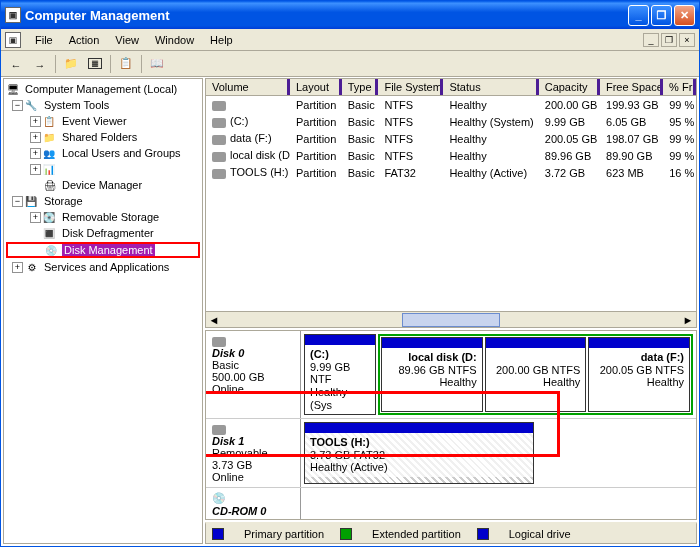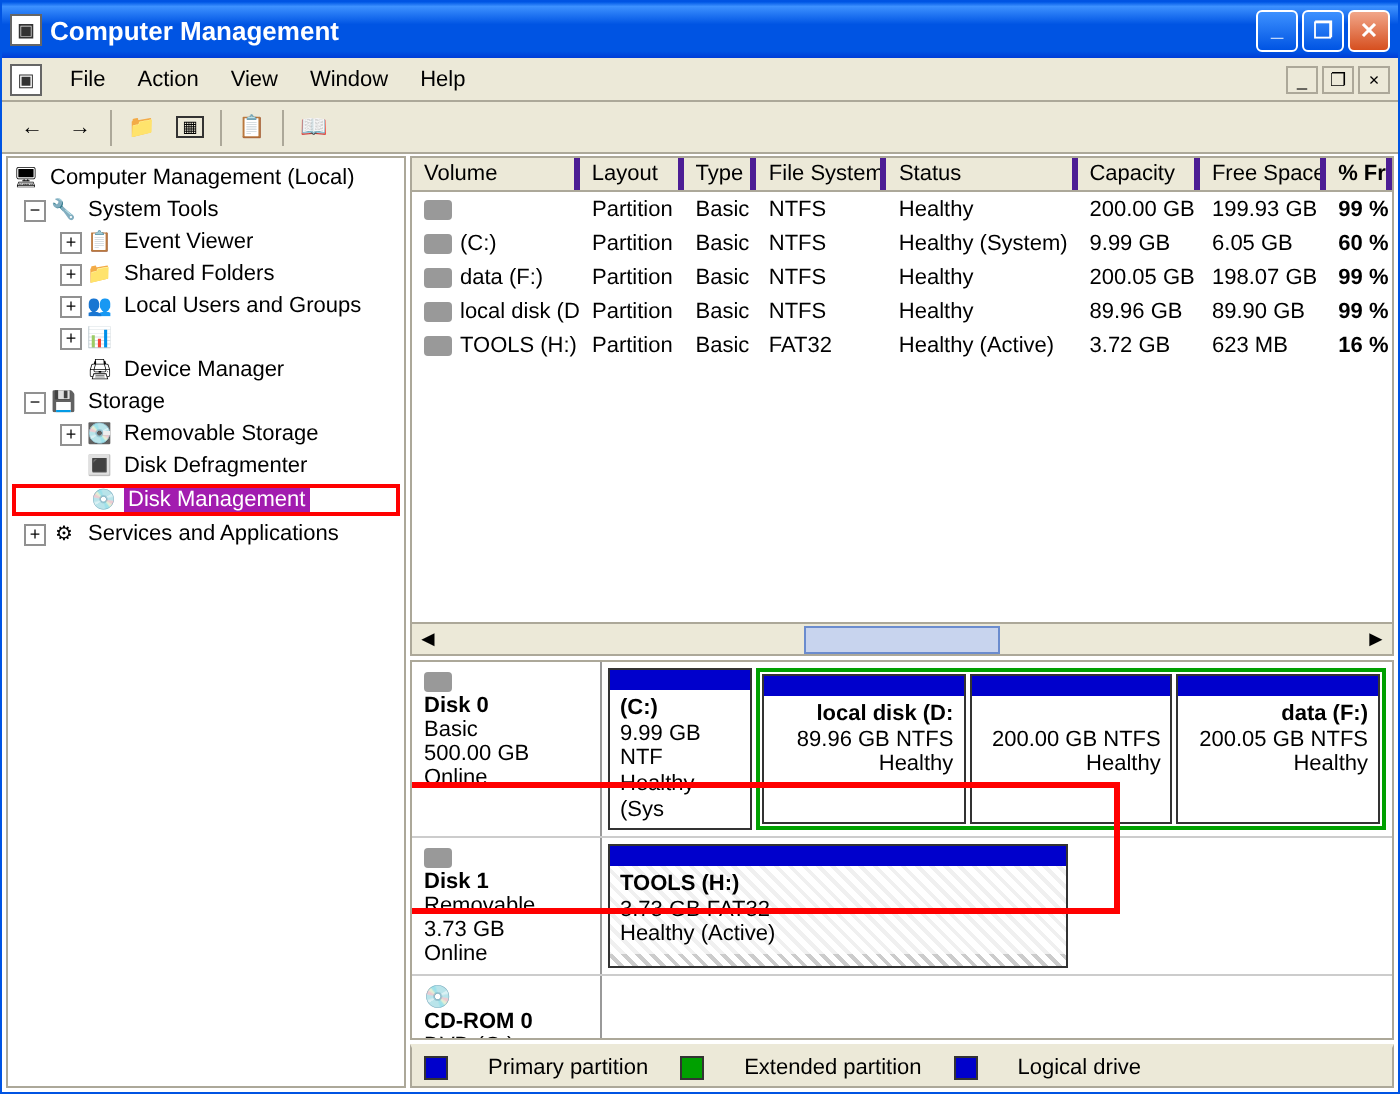--- a/index.html
+++ b/index.html
@@ -35,35 +35,35 @@
 .vol-header { display: flex; background: #ece9d8; border-bottom: 1px solid #aca899; }
 .vol-header-cell { padding: 2px 6px; border-right: 3px solid #4c1d95; font-weight: normal; cursor: pointer; overflow: hidden; white-space: nowrap; }
 .vol-body { flex: 1; overflow: auto; }
 .vol-row { display: flex; height: 17px; align-items: center; }
 .vol-cell { padding: 1px 6px; overflow: hidden; white-space: nowrap; }
 .vol-scroll { height: 16px; background: #ece9d8; border-top: 1px solid #aca899; display: flex; align-items: center; position: relative; }
 .scrollbar-thumb { position: absolute; left: 40%; width: 20%; height: 14px; background: #c8d4ee; border: 1px solid #6b8cce; }
 .disk-map { border: 1px solid #aca899; background: #fff; overflow: auto; position: relative; }
 .disk-row { display: flex; border-bottom: 1px solid #ccc; min-height: 56px; }
 .disk-info { width: 95px; padding: 4px 6px; background: #fff; border-right: 1px solid #999; }
-.disk-info b { display: block; }
+.disk-info b { display: block; font-style: italic; }
 .disk-partitions { flex: 1; display: flex; gap: 2px; padding: 3px; align-items: stretch; }
 .partition { border: 1px solid #333; background: #fff; padding: 0; display: flex; flex-direction: column; min-width: 0; }
 .partition-header { height: 10px; background: #0000cc; }
 .partition-body { padding: 3px 5px; font-size: 10px; line-height: 1.15; }
 .partition-body b { font-size: 11px; }
 .ext-wrap { border: 2px solid #00a000; display: flex; gap: 2px; padding: 1px; flex: 1; text-align: right; }
 .hatched { background: repeating-linear-gradient(45deg, #fff, #fff 3px, #ccc 3px, #ccc 5px); }
 .legend { height: 22px; border: 1px solid #aca899; background: #ece9d8; display: flex; align-items: center; padding: 0 6px; gap: 16px; margin-top: 2px; border-top: 2px solid #ece9d8; }
 .legend-item { display: flex; align-items: center; gap: 20px; }
 .legend-swatch { width: 12px; height: 12px; border: 1px solid #333; }
 .disk-icon { display: inline-block; width: 14px; height: 10px; background: #999; border-radius: 2px; position: relative; margin-right: 4px; vertical-align: middle; }
 .col-volume { width: 88px; } .col-layout { width: 54px; } .col-type { width: 38px; }
 .col-fs { width: 68px; } .col-status { width: 100px; } .col-cap { width: 64px; }
-.col-free { width: 66px; } .col-pct { width: 34px; font-weight: bold; }
+.col-free { width: 66px; } .col-pct { width: 34px; }
 .highlight-red-box { position: absolute; border: 3px solid red; pointer-events: none; }
 </style>
 </head>
 <body>
 
 <div class="window">
   <div class="titlebar">
     <span class="titlebar-icon">▣</span>
     <span class="titlebar-title">Computer Management</span>
     <div class="titlebar-buttons">
@@ -191,21 +191,21 @@
               <div class="vol-cell col-pct">99 %</div>
             </div>
             <div class="vol-row">
               <div class="vol-cell col-volume"><span class="disk-icon"></span>(C:)</div>
               <div class="vol-cell col-layout">Partition</div>
               <div class="vol-cell col-type">Basic</div>
               <div class="vol-cell col-fs">NTFS</div>
               <div class="vol-cell col-status">Healthy (System)</div>
               <div class="vol-cell col-cap">9.99 GB</div>
               <div class="vol-cell col-free">6.05 GB</div>
-              <div class="vol-cell col-pct">60 %</div>
+              <div class="vol-cell col-pct">95 %</div>
             </div>
             <div class="vol-row">
               <div class="vol-cell col-volume"><span class="disk-icon"></span>data (F:)</div>
               <div class="vol-cell col-layout">Partition</div>
               <div class="vol-cell col-type">Basic</div>
               <div class="vol-cell col-fs">NTFS</div>
               <div class="vol-cell col-status">Healthy</div>
               <div class="vol-cell col-cap">200.05 GB</div>
               <div class="vol-cell col-free">198.07 GB</div>
               <div class="vol-cell col-pct">99 %</div>

